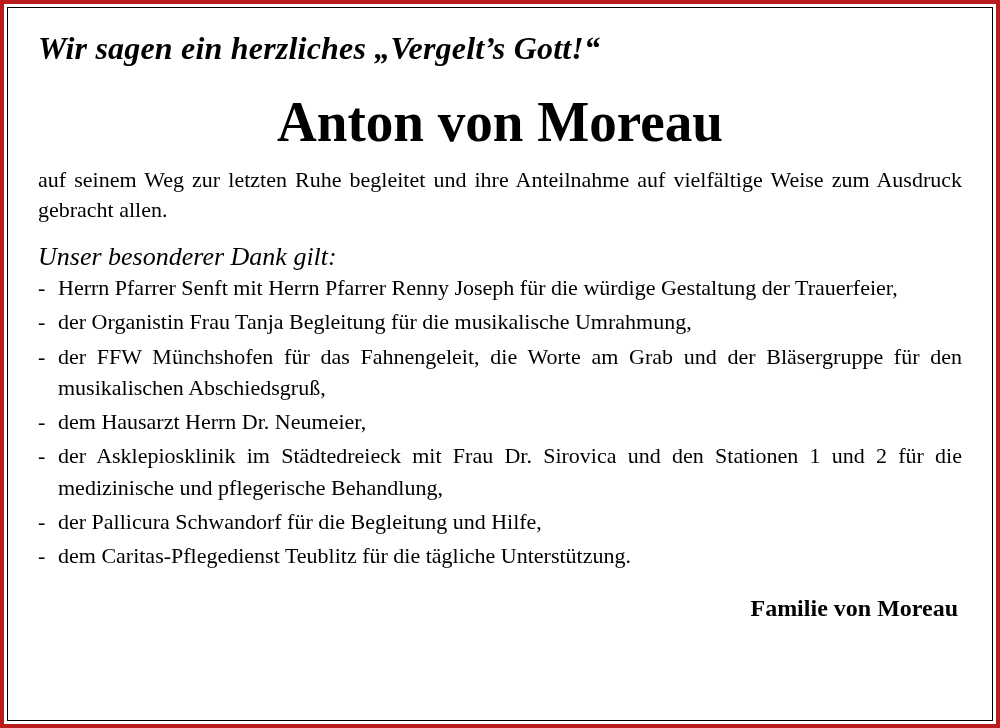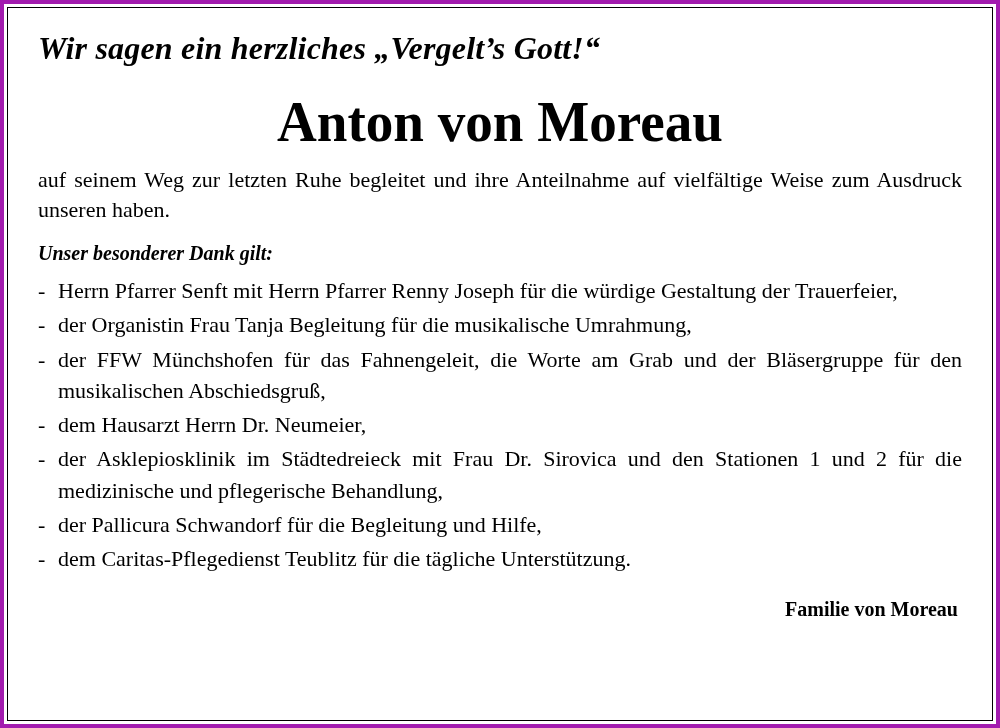--- a/index.html
+++ b/index.html
@@ -5,21 +5,21 @@
   html, body {
     margin: 0;
     padding: 0;
     background: #ffffff;
   }
   * { box-sizing: border-box; }
 
   .frame {
     width: 1000px;
     height: 728px;
-    border: 4px solid #a21caf;
+    border: 4px solid #b91c1c;
     padding: 3px;
     background: #ffffff;
     font-family: "Liberation Serif", "DejaVu Serif", serif;
     color: #000000;
   }
   .inner-frame {
     width: 100%;
     height: 100%;
     border: 1.5px solid #000000;
     overflow: hidden;
@@ -49,24 +49,24 @@
     letter-spacing: 0px;
     line-height: 1.2;
   }
   .body-par {
     font-size: 22px;
     line-height: 1.4;
     text-align: justify;
     margin: 0 0 16px 0;
   }
   .thanks-heading {
-    font-size: 20px;
-    font-weight: bold;
+    font-size: 26px;
+    font-weight: normal;
     font-style: italic;
-    margin: 0 0 10px 0;
+    margin: 0 0 0 0;
   }
   ul.thanks-list {
     list-style: none;
     margin: 0 0 24px 0;
     padding: 0;
   }
   ul.thanks-list li {
     display: flex;
     font-size: 22px;
     line-height: 1.42;
@@ -82,39 +82,39 @@
     font-family: Liberation Serif, serif;
   }
   .footer-row {
     font-size: 22px;
     margin: 0;
   }
   .place {
     font-weight: bold;
   }
   .signature {
-    font-size: 20px;
+    font-size: 24px;
     font-weight: bold;
     text-align: right;
     margin: 8px 4px 0 0;
   }
 </style>
 </head>
 <body>
 
 <div class="frame">
   <div class="inner-frame">
     <div class="content">
 
       <h1 class="headline">Wir sagen ein herzliches „Vergelt’s Gott!“</h1>
 
 
       <h2 class="deceased-name">Anton von Moreau</h2>
 
-      <p class="body-par">auf seinem Weg zur letzten Ruhe begleitet und ihre Anteilnahme auf vielfältige Weise zum Ausdruck unseren haben.</p>
+      <p class="body-par">auf seinem Weg zur letzten Ruhe begleitet und ihre Anteilnahme auf vielfältige Weise zum Ausdruck gebracht allen.</p>
 
       <h3 class="thanks-heading">Unser besonderer Dank gilt:</h3>
 
       <ul class="thanks-list">
         <li>
           <span class="dash">-</span>
           <span class="li-text">Herrn Pfarrer Senft mit Herrn Pfarrer Renny Joseph für die würdige Gestaltung der Trauerfeier,</span>
         </li>
         <li>
           <span class="dash">-</span>

